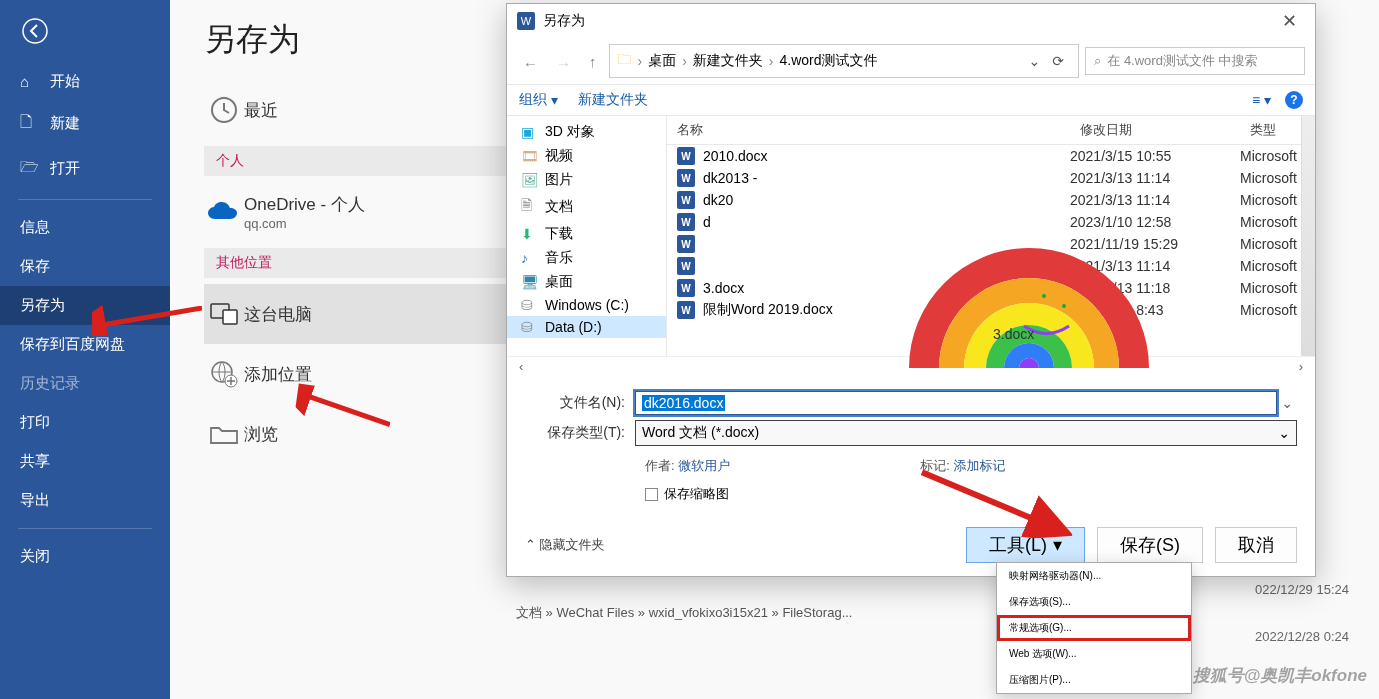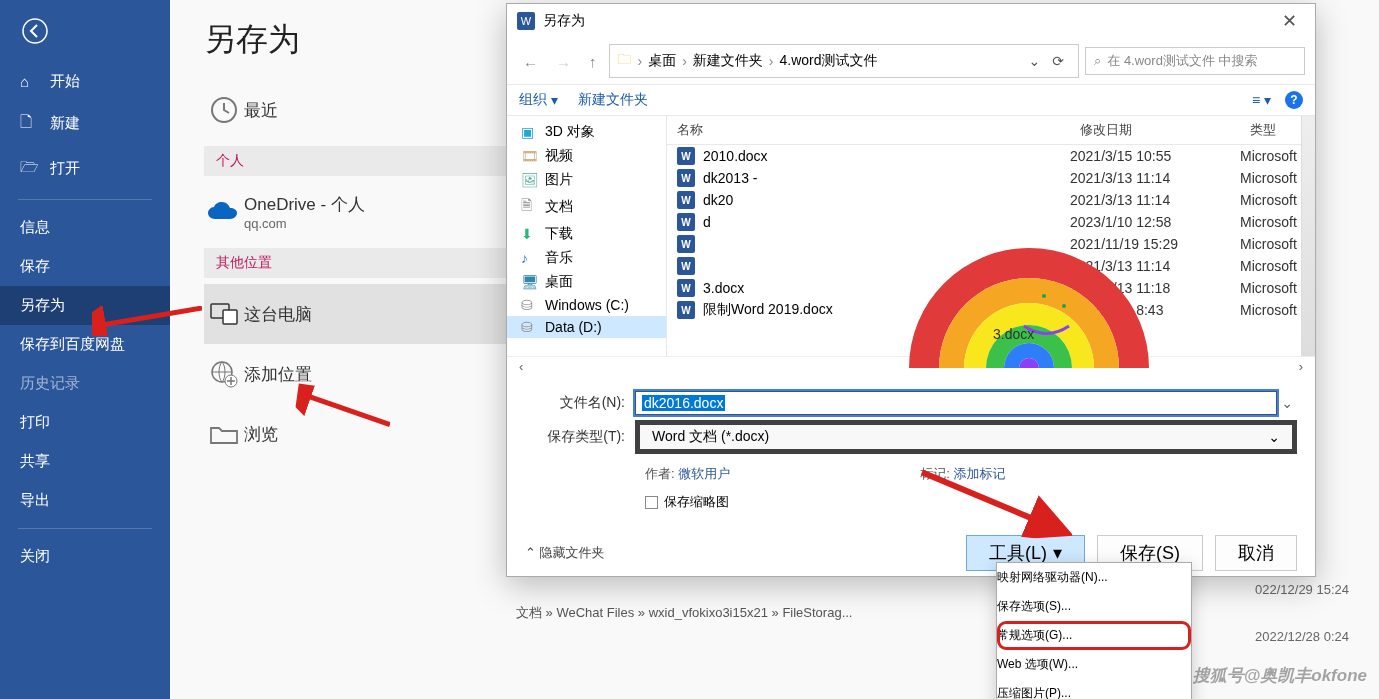--- a/index.html
+++ b/index.html
@@ -68,38 +68,38 @@
 
 .rainbow { position:absolute; left:222px; top:82px; width:280px; height:190px; pointer-events:none; z-index:5;}
 .rainbow-badge { position:absolute; left:326px; top:210px; font-size:14px; color:#333; z-index:6;}
 
 .dlg-fields { padding: 10px 18px; font-size:14px;}
 .fld-row { display:flex; align-items:center; margin:5px 0;}
 .fld-label { width:110px; text-align:right; padding-right:10px; color:#333;}
 .fld-input { flex:1; border:1px solid #2b579a; outline:2px solid #4a7fc9; padding:3px 6px; background:#0078d7; color:#fff; }
 .fld-input.sel-text{ background:#fff; color:#333;}
 .fld-input .seltxt{ background:#0078d7; color:#fff; padding:0 2px;}
-.fld-select { flex:1; border:5px solid #404040; padding:3px 12px; background:#f8f8f8; display:flex; justify-content:space-between; align-items:center;}
+.fld-select { flex:1; border:1px solid #404040; padding:3px 6px; background:#f8f8f8; display:flex; justify-content:space-between; align-items:center;}
 .meta-row{ display:flex; gap:40px; padding:6px 0 0 120px; font-size:13px; color:#555;}
 .meta-row .k{color:#555;} .meta-row .v{color:#2b579a;}
 .chk-row{ padding:10px 0 0 120px; font-size:13px; display:flex; align-items:center; gap:6px;}
 .chk-box{ width:13px; height:13px; border:1px solid #888; display:inline-block;}
 
 .dlg-bottom { display:flex; align-items:center; justify-content:space-between; padding:14px 18px;}
 .hide-folders{ font-size:13px; color:#444; cursor:pointer;}
 .btn-row{ display:flex; gap:12px;}
 .btn { border:1px solid #ccc; padding:5px 22px; font-size:18px; background:#fdfdfd; cursor:pointer;}
 .btn.tools{ background:#cde8ff; border:1px solid #6aa8e8; display:flex; align-items:center; gap:6px;}
 
 .arrow3 { position:absolute; left:408px; top:470px; width:160px; height:60px; pointer-events:none; z-index:7; transform:rotate(6deg);}
 
 
 .tools-menu { position:absolute; left:996px; top:562px; width:196px; background:#fff; border:1px solid #aaa; box-shadow:0 4px 16px rgba(0,0,0,0.2); z-index:20;}
-.tools-menu .mi { padding:6px 0; font-size:12px; cursor:pointer;}
-.tools-menu .mi.hi { outline:3px solid #d8211d; outline-offset:-3px;border-radius:9px;}
+.tools-menu .mi { padding:6px 12px; font-size:10px; cursor:pointer;}
+.tools-menu .mi.hi { outline:3px solid #d8211d; outline-offset:-3px;}
 
 
 .bg-list { position:absolute; left:506px; top:578px; right:20px; font-size:13px; color:#666;}
 .bg-list .br{ padding:4px 10px; display:flex; align-items:center; justify-content:space-between;}
 .bg-crumb{ padding:3px 10px; font-size:13px; color:#555;}
 .watermark{ position:absolute; right:12px; bottom:12px; font-size:17px; color:rgba(0,0,0,0.35); font-style:italic; font-weight:bold;}
 
 svg{display:block;}
 </style>
 </head>

